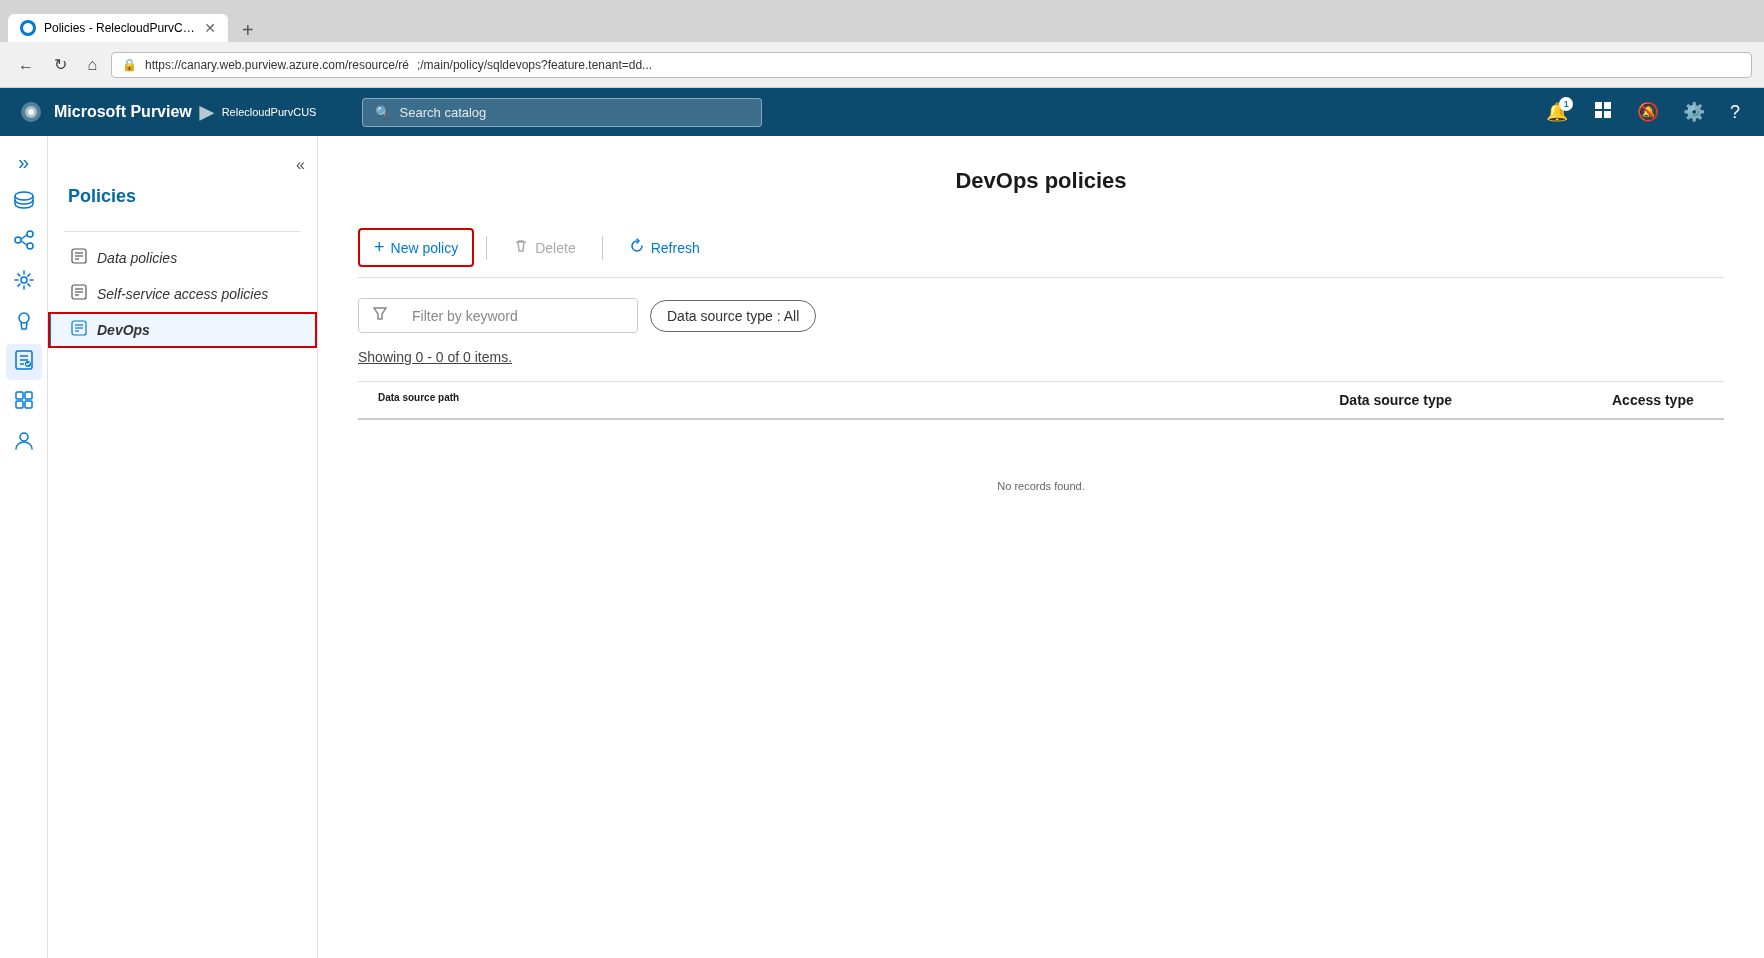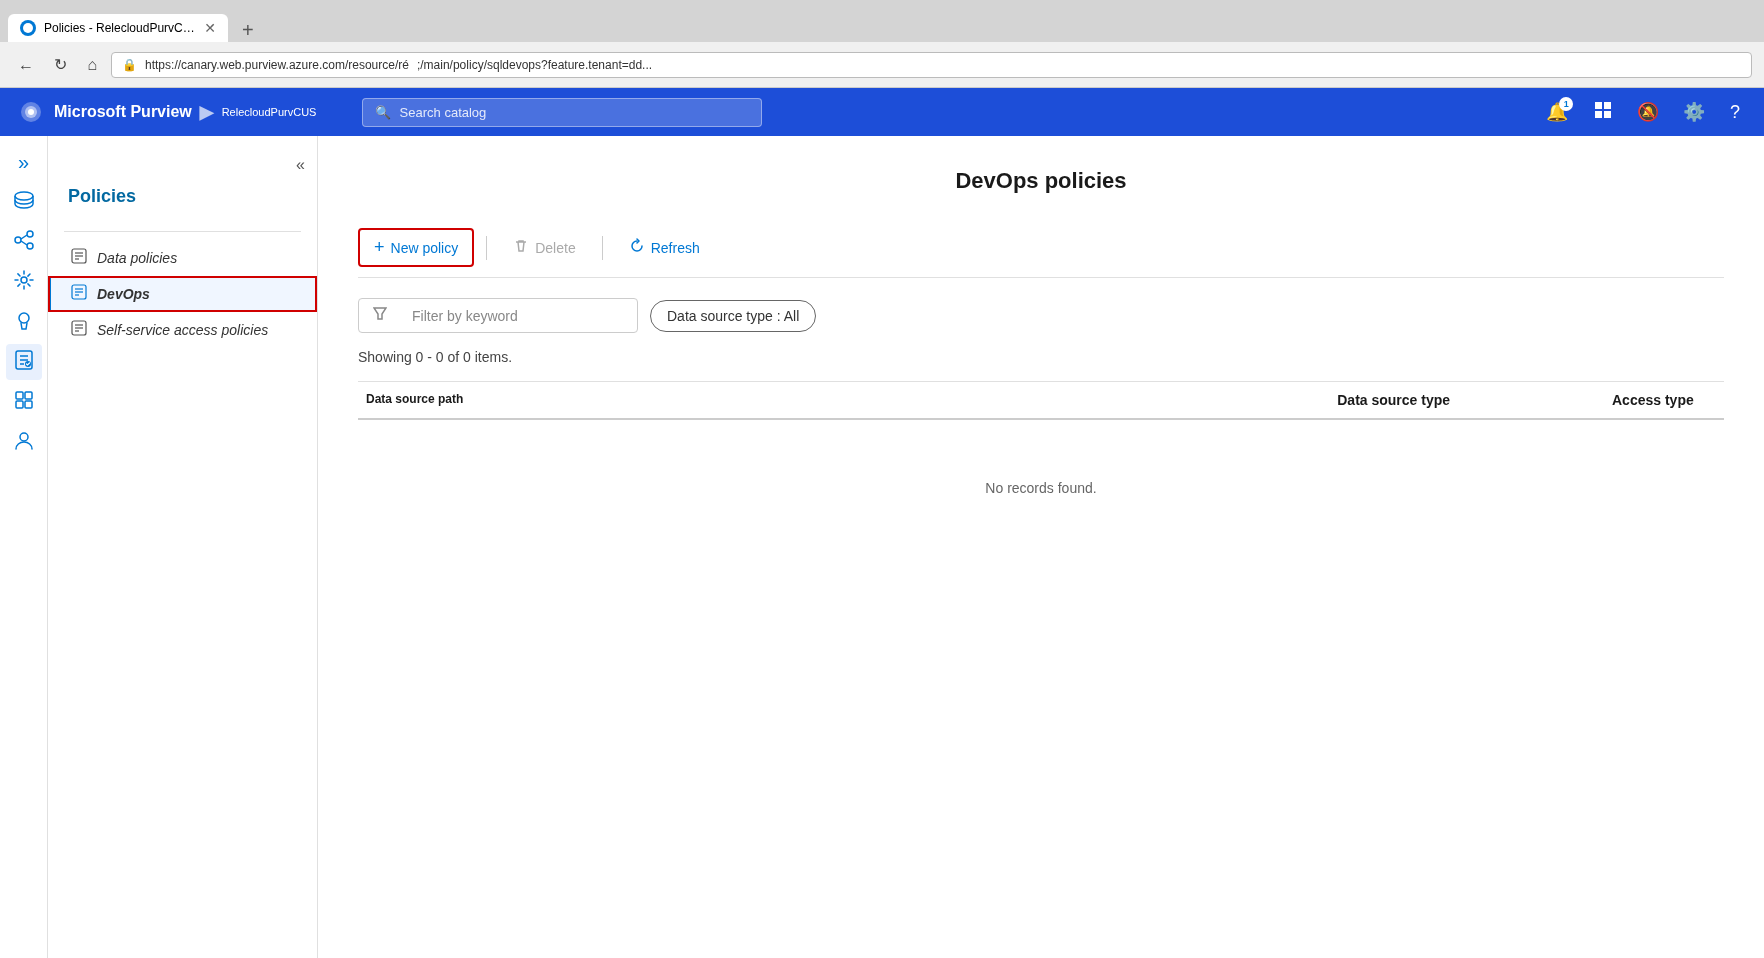--- a/index.html
+++ b/index.html
@@ -13,21 +13,21 @@
     .browser-tab-title { flex: 1; overflow: hidden; text-overflow: ellipsis; white-space: nowrap; font-size: 12px; }
     .browser-tab-close { cursor: pointer; color: #666; font-size: 14px; }
     .browser-tab-new { margin-left: 8px; font-size: 20px; color: #555; cursor: pointer; padding: 0 6px; }
     .browser-nav-bar { background: #f0f0f0; padding: 6px 12px; display: flex; align-items: center; gap: 8px; border-bottom: 1px solid #ccc; height: 46px; }
     .nav-btn { background: none; border: none; cursor: pointer; font-size: 16px; color: #444; padding: 4px 6px; border-radius: 4px; }
     .address-bar { flex: 1; background: white; border: 1px solid #bbb; border-radius: 4px; padding: 5px 10px; font-size: 13px; display: flex; align-items: center; gap: 8px; }
     .address-bar-url { color: #333; font-size: 12px; }
     .address-bar-lock { color: #666; font-size: 12px; }
 
     
-    .app-header { background: #1d4ed8; color: white; display: flex; align-items: center; padding: 0 20px; height: 48px; gap: 16px; }
+    .app-header { background: #0c4a6e; color: white; display: flex; align-items: center; padding: 0 20px; height: 48px; gap: 16px; }
     .app-header-brand { font-size: 16px; font-weight: 600; color: white; display: flex; align-items: center; gap: 8px; }
     .brand-sep { font-size: 18px; opacity: 0.7; }
     .app-header-instance { font-size: 11px; font-weight: 400; }
     .header-search { flex: 1; max-width: 400px; margin-left: 30px; background: rgba(255,255,255,0.2); border: 1px solid rgba(255,255,255,0.4); border-radius: 4px; padding: 6px 12px; display: flex; align-items: center; gap: 8px; color: white; font-size: 13px; cursor: pointer; }
     .header-search-placeholder { opacity: 0.85; }
     .header-icons { margin-left: auto; display: flex; align-items: center; gap: 16px; }
     .header-icon-btn { background: none; border: none; color: white; cursor: pointer; font-size: 18px; position: relative; padding: 4px; }
     .header-icon-badge { position: absolute; top: 0; right: 0; background: #fff; color: #0078d4; border-radius: 50%; width: 14px; height: 14px; font-size: 9px; display: flex; align-items: center; justify-content: center; font-weight: 700; }
 
     
@@ -57,29 +57,29 @@
     .toolbar-btn.primary { border: 2px solid #d00000; color: #0078d4; font-weight: 500; }
     .toolbar-btn.disabled { color: #aaa; cursor: default; }
     .toolbar-sep { width: 1px; background: #ccc; height: 24px; margin: 0 4px; }
     .btn-icon { font-size: 16px; }
 
     
     .filters { display: flex; align-items: center; gap: 12px; margin-bottom: 16px; }
     .filter-input { display: flex; align-items: center; gap: 25px; border: 1px solid #ccc; border-radius: 4px; padding: 8px 14px; width: 280px; color: #666; font-size: 14px; background: white; }
     .filter-tag { border: 1px solid #666; border-radius: 20px; padding: 7px 16px; font-size: 14px; cursor: pointer; color: #333; background: white; font-weight: 500; }
 
-    .count-text { font-size: 14px; color: #444; margin-bottom: 16px; }
+    .count-text { font-size: 14px; color: #444; margin-bottom: 16px; text-decoration: underline; }
 
     
     .table-container { border-top: 1px solid #e0e0e0; }
     .table-header { display: flex; padding: 10px 0; border-bottom: 2px solid #ccc; }
-    .col-path { flex: 2; font-weight: 700; font-size: 12px; color: #1a1a1a; padding: 0 8px; }
+    .col-path { flex: 2; font-weight: 700; font-size: 10px; color: #1a1a1a; padding: 0 8px; margin-left: 12px; }
     .col-type { flex: 1; font-weight: 700; font-size: 14px; color: #1a1a1a; padding: 0 8px; text-align: center; }
     .col-access { width: 120px; font-weight: 700; font-size: 14px; color: #1a1a1a; padding: 0 8px; }
-    .no-records { text-align: center; color: #666; font-size: 14px; padding: 60px 20px; }
+    .no-records { text-align: center; color: #666; font-size: 11px; padding: 60px 20px; }
   </style>
 </head>
 <body>
 
 <div class="browser-chrome">
   <div class="browser-tab-bar">
     <div class="browser-tab">
       <div class="browser-tab-icon">
         <svg width="10" height="10" viewBox="0 0 10 10">
             <circle cx="5" cy="5" r="5" fill="white"></circle>
@@ -234,41 +234,41 @@
       <span class="sidebar-item-icon">
         <svg width="16" height="16" viewBox="0 0 16 16" fill="none" stroke="#555" stroke-width="1.2">
             <rect x="1" y="1" width="14" height="14" rx="2"></rect>
             <line x1="4" y1="5" x2="12" y2="5"></line>
             <line x1="4" y1="8" x2="12" y2="8"></line>
             <line x1="4" y1="11" x2="8" y2="11"></line>
           </svg>
       </span>
       <span class="sidebar-item-label">Data policies</span>
     </div>
+    <div class="sidebar-item">
+      <span class="sidebar-item-icon">
+        <svg width="16" height="16" viewBox="0 0 16 16" fill="none" stroke="#555" stroke-width="1.2">
+            <rect x="1" y="1" width="14" height="14" rx="2"></rect>
+            <line x1="4" y1="5" x2="12" y2="5"></line>
+            <line x1="4" y1="8" x2="12" y2="8"></line>
+            <line x1="4" y1="11" x2="8" y2="11"></line>
+          </svg>
+      </span>
+      <span class="sidebar-item-label">Self-service access policies</span>
+    </div>
     <div class="sidebar-item active">
       <span class="sidebar-item-icon">
         <svg width="16" height="16" viewBox="0 0 16 16" fill="none" stroke="#0078d4" stroke-width="1.2">
             <rect x="1" y="1" width="14" height="14" rx="2"></rect>
             <line x1="4" y1="5" x2="12" y2="5"></line>
             <line x1="4" y1="8" x2="12" y2="8"></line>
             <line x1="4" y1="11" x2="8" y2="11"></line>
           </svg>
       </span>
       <span class="sidebar-item-label">DevOps</span>
-    </div>
-    <div class="sidebar-item">
-      <span class="sidebar-item-icon">
-        <svg width="16" height="16" viewBox="0 0 16 16" fill="none" stroke="#555" stroke-width="1.2">
-            <rect x="1" y="1" width="14" height="14" rx="2"></rect>
-            <line x1="4" y1="5" x2="12" y2="5"></line>
-            <line x1="4" y1="8" x2="12" y2="8"></line>
-            <line x1="4" y1="11" x2="8" y2="11"></line>
-          </svg>
-      </span>
-      <span class="sidebar-item-label">Self-service access policies</span>
     </div>
   </div>
 
   <div class="main-content">
     <h1 class="page-title">DevOps policies</h1>
 
     <div class="toolbar">
       <button class="toolbar-btn primary">
         <span class="btn-icon" style="color:#0078d4;font-size:18px;">+</span>
         <span>New policy</span>

